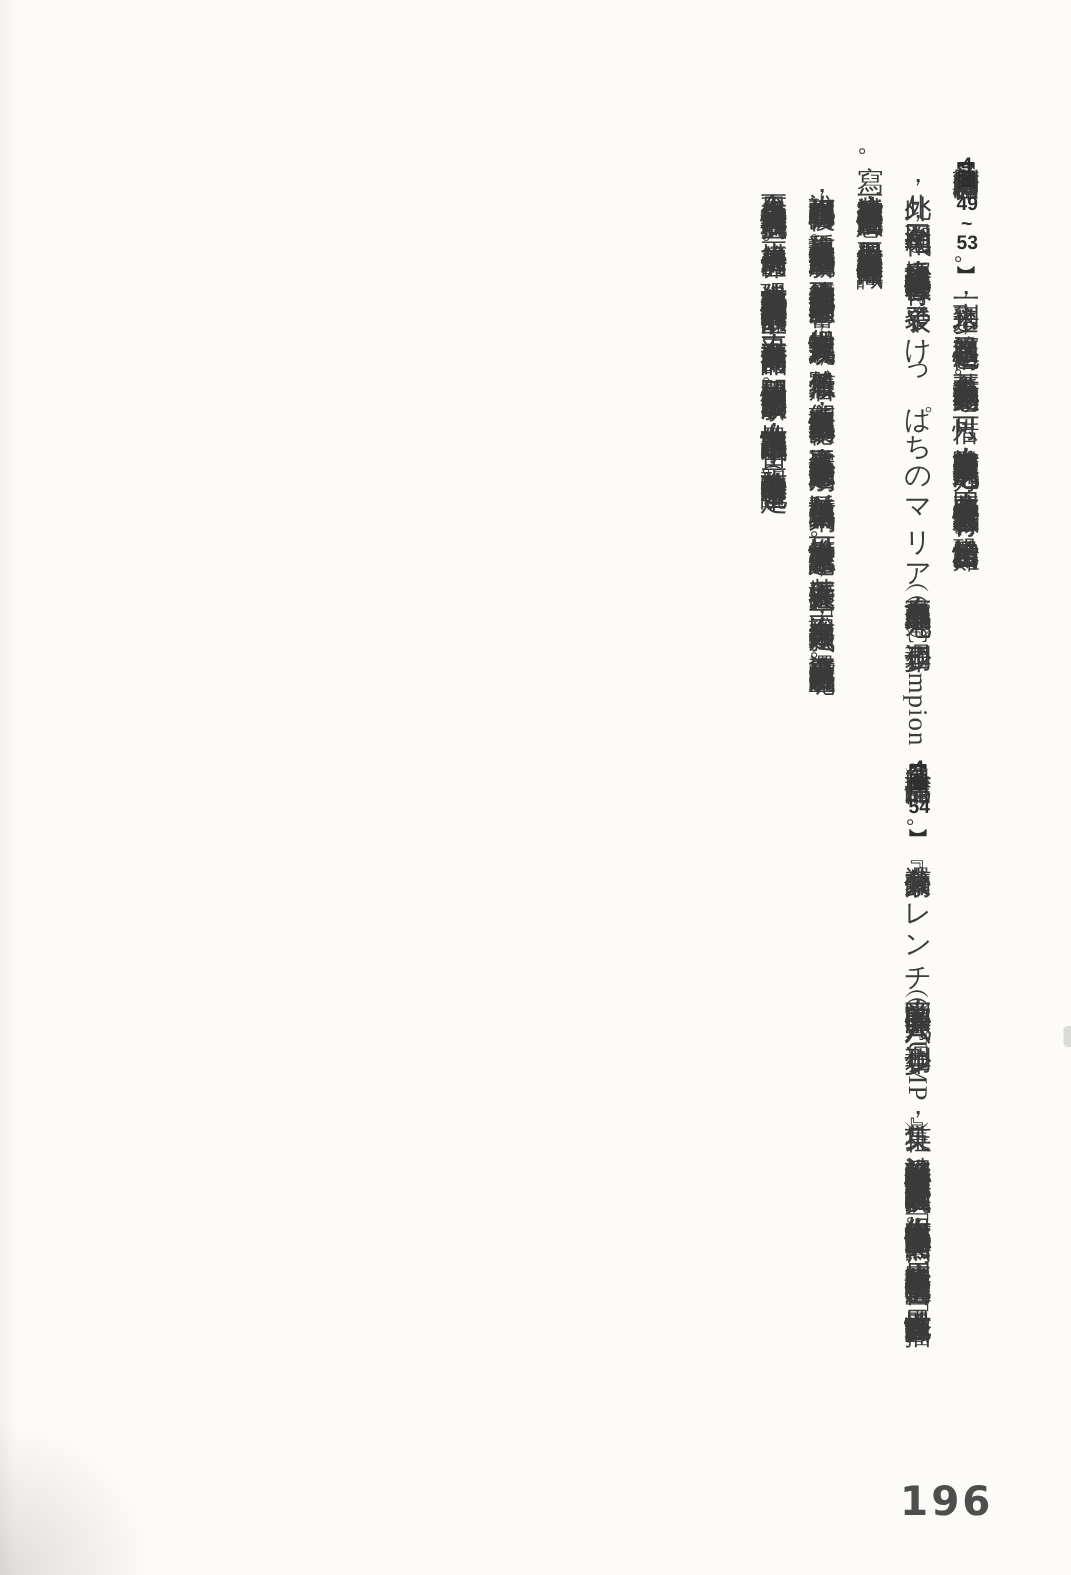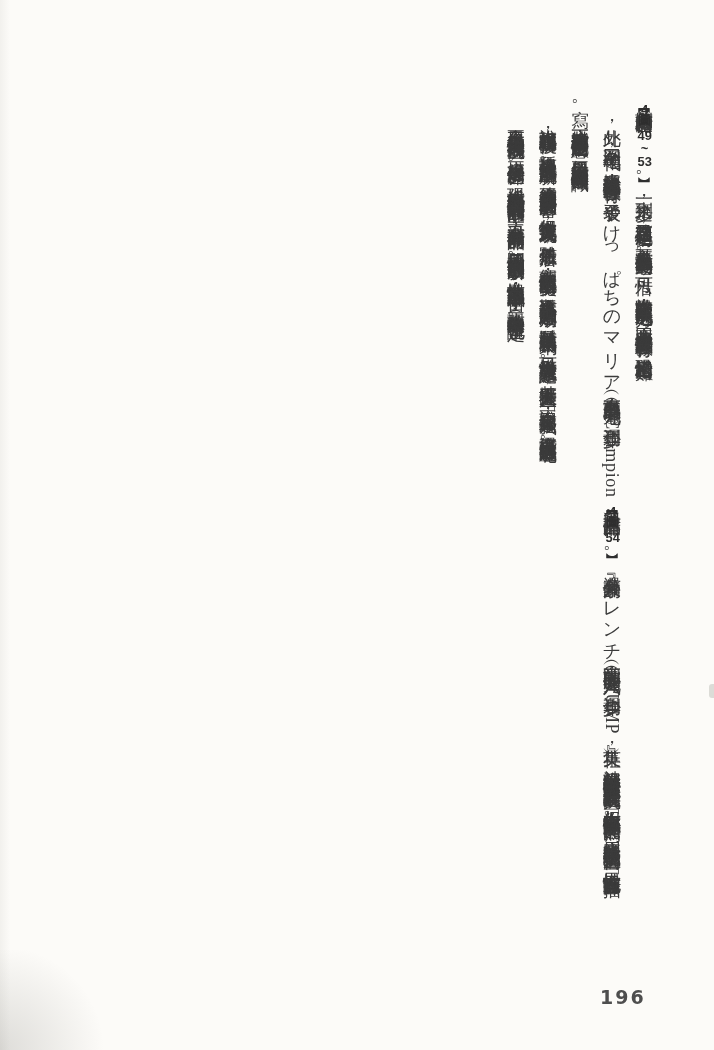--- a/index.html
+++ b/index.html
@@ -51,21 +51,21 @@
   .tcy {
     text-combine-upright: all;
     -webkit-text-combine: horizontal;
   }
   .page-number {
     position: absolute;
     left: 600px;
     top: 986px;
     font-family: "DejaVu Sans", "Liberation Sans", sans-serif;
     font-weight: 700;
-    font-size: 19px;
+    font-size: 27px;
     letter-spacing: 2px;
     color: #4e4e4e;
   }
   
   .corner-shadow {
     position: absolute;
     left: 0;
     bottom: 0;
     width: 110px;
     height: 100px;

